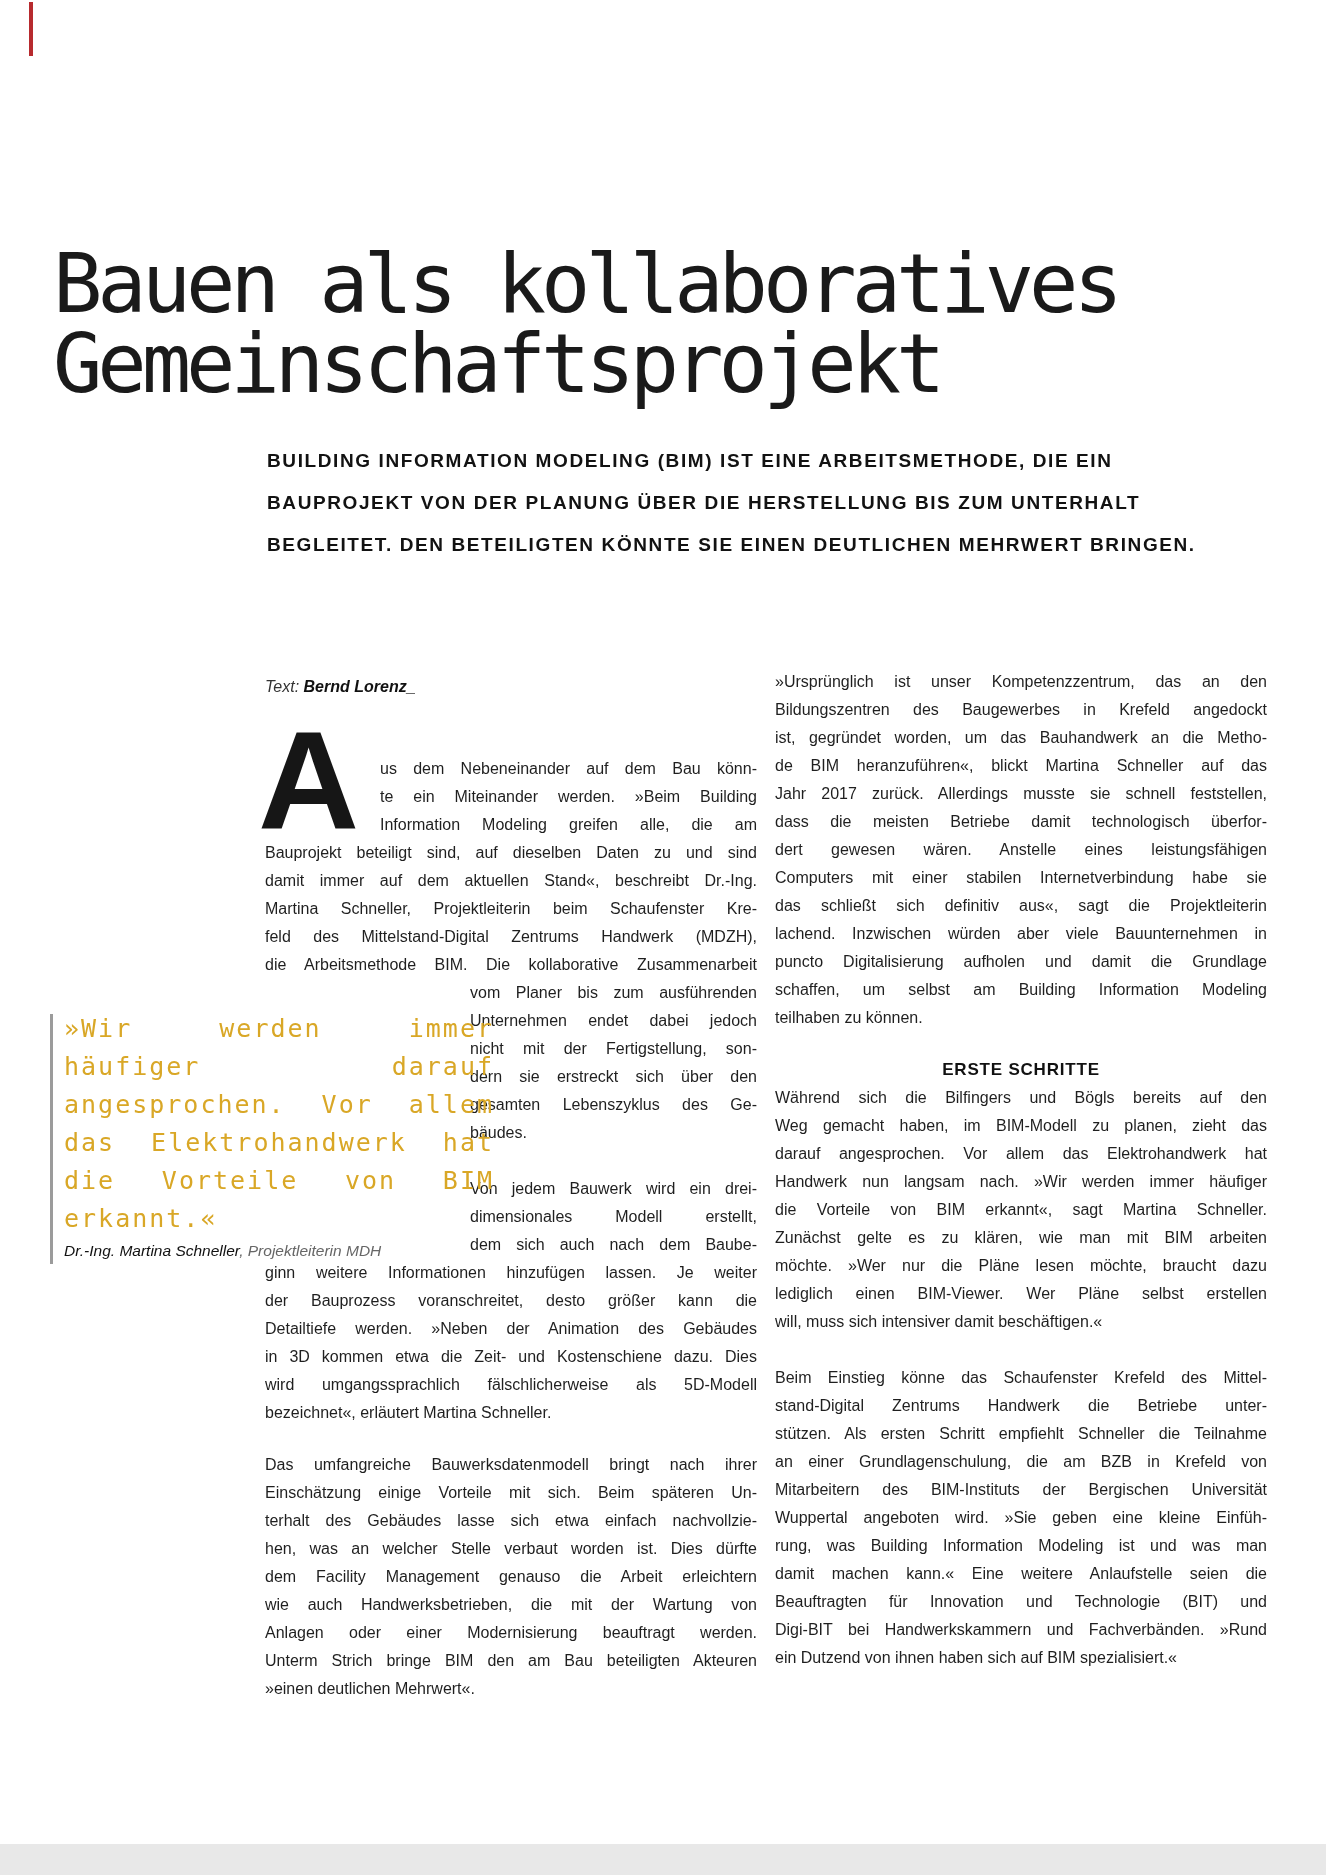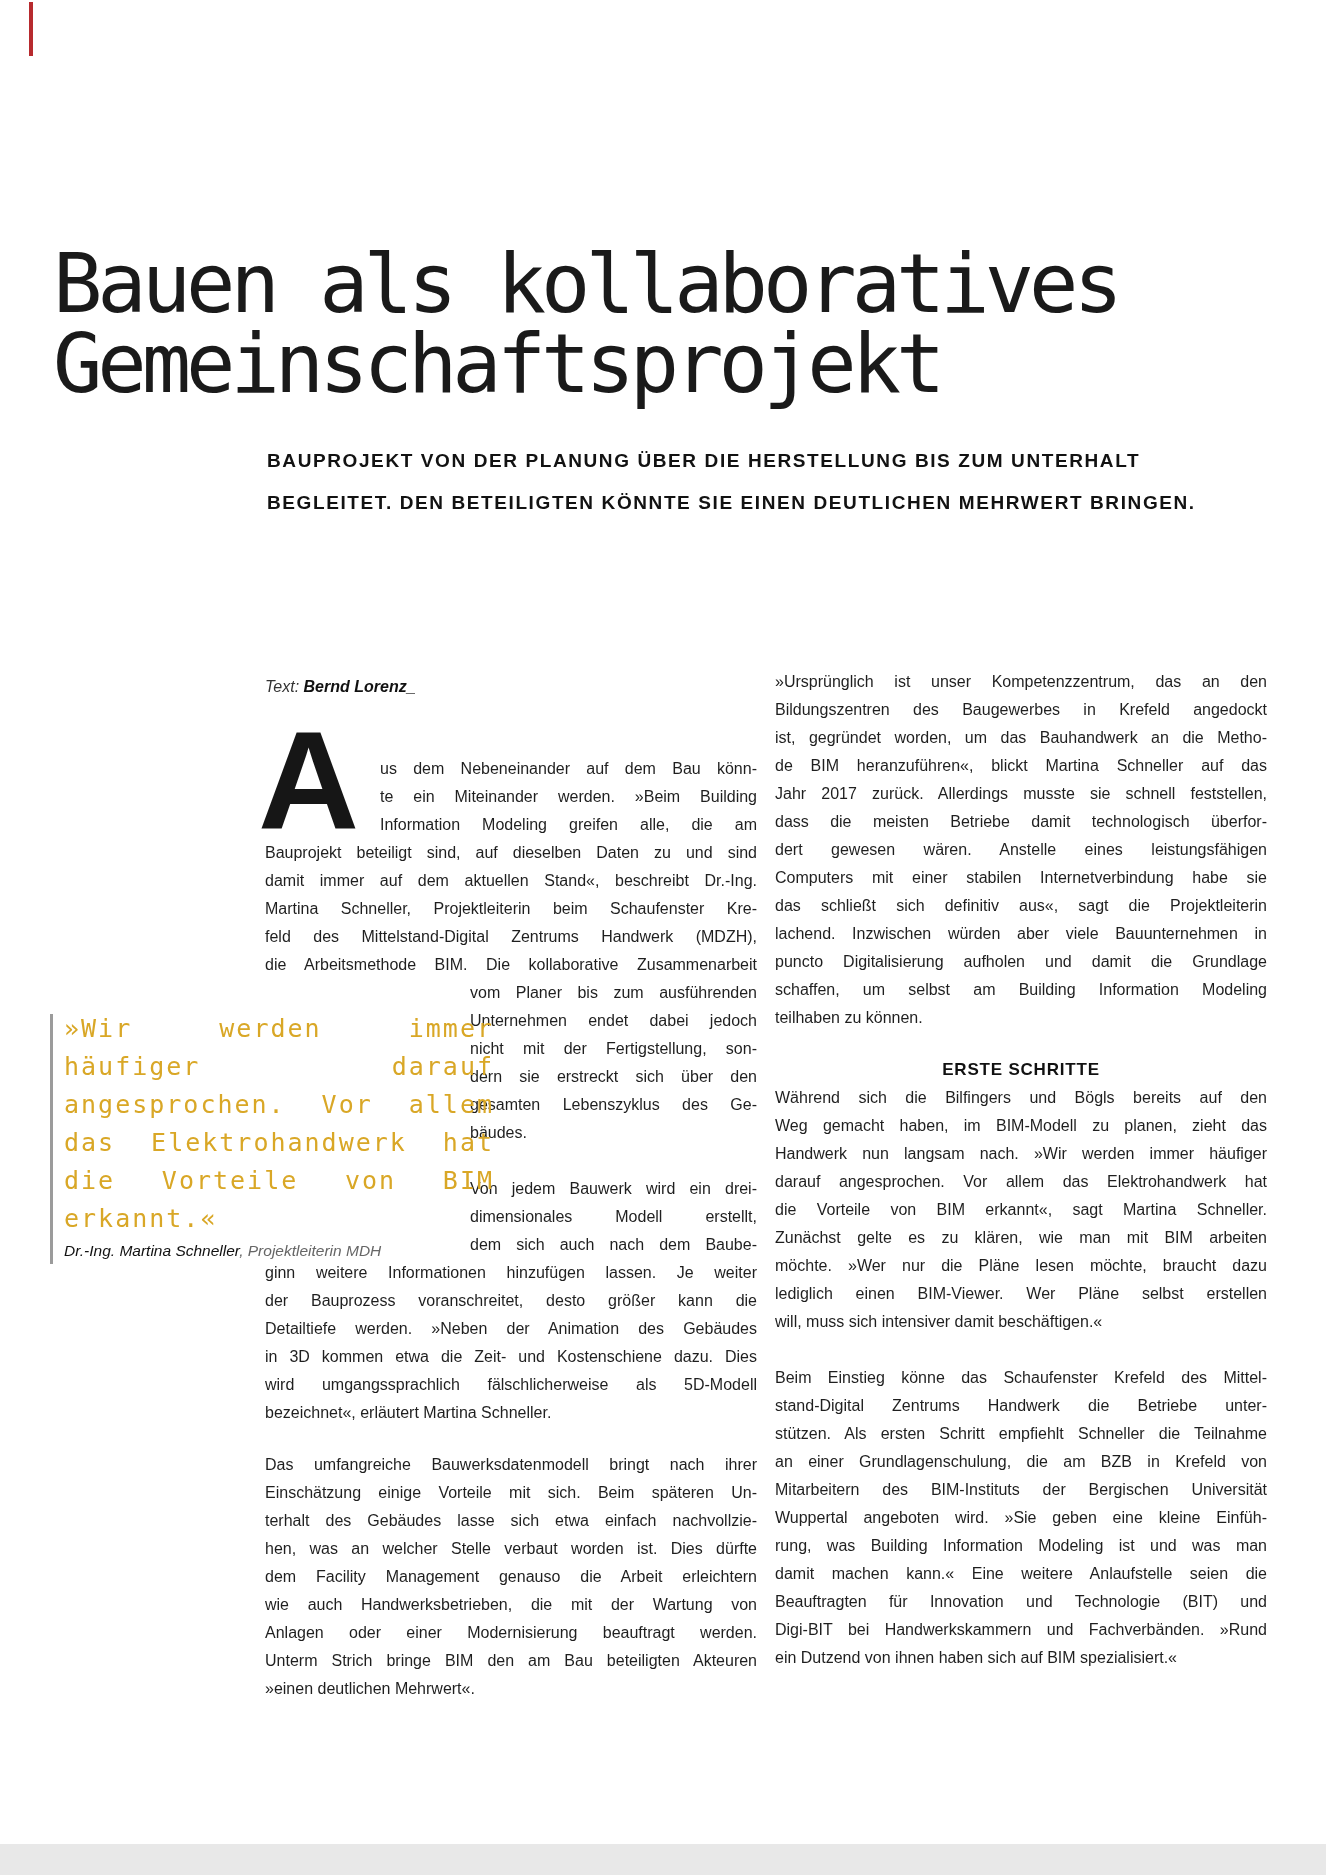--- a/index.html
+++ b/index.html
@@ -78,20 +78,21 @@
 <div id="page">
 
   <div class="abs" id="red-mark"></div>
 
   <div class="abs" id="title">
     <div>Bauen als kollaboratives</div>
     <div>Gemeinschaftsprojekt</div>
   </div>
 
   <div class="abs" id="subtitle">
+    <div>BUILDING INFORMATION MODELING (BIM) IST EINE ARBEITSMETHODE, DIE EIN</div>
     <div>BAUPROJEKT VON DER PLANUNG ÜBER DIE HERSTELLUNG BIS ZUM UNTERHALT</div>
     <div>BEGLEITET. DEN BETEILIGTEN KÖNNTE SIE EINEN DEUTLICHEN MEHRWERT BRINGEN.</div>
   </div>
 
   <div class="abs" id="byline">
     <span class="label">Text:</span>
     <span class="author">Bernd Lorenz_</span>
   </div>
 
   <div class="abs bodycol" id="left-col">
@@ -171,22 +172,22 @@
         <div class="line">lachend. Inzwischen würden aber viele Bauunternehmen in</div>
         <div class="line">puncto Digitalisierung aufholen und damit die Grundlage</div>
         <div class="line">schaffen, um selbst am Building Information Modeling</div>
         <div class="line">teilhaben zu können.</div>
       </div>
     <div class="pbreak-sm"></div>
     <div class="subheading">ERSTE SCHRITTE</div>
     <div class="jlast">
         <div class="line">Während sich die Bilfingers und Bögls bereits auf den</div>
         <div class="line">Weg gemacht haben, im BIM-Modell zu planen, zieht das</div>
+        <div class="line">darauf angesprochen. Vor allem das Elektrohandwerk hat</div>
         <div class="line">Handwerk nun langsam nach. »Wir werden immer häufiger</div>
-        <div class="line">darauf angesprochen. Vor allem das Elektrohandwerk hat</div>
         <div class="line">die Vorteile von BIM erkannt«, sagt Martina Schneller.</div>
         <div class="line">Zunächst gelte es zu klären, wie man mit BIM arbeiten</div>
         <div class="line">möchte. »Wer nur die Pläne lesen möchte, braucht dazu</div>
         <div class="line">lediglich einen BIM-Viewer. Wer Pläne selbst erstellen</div>
         <div class="line">will, muss sich intensiver damit beschäftigen.«</div>
       </div>
     <div class="pbreak"></div>
     <div class="jlast">
         <div class="line">Beim Einstieg könne das Schaufenster Krefeld des Mittel-</div>
         <div class="line">stand-Digital Zentrums Handwerk die Betriebe unter-</div>

